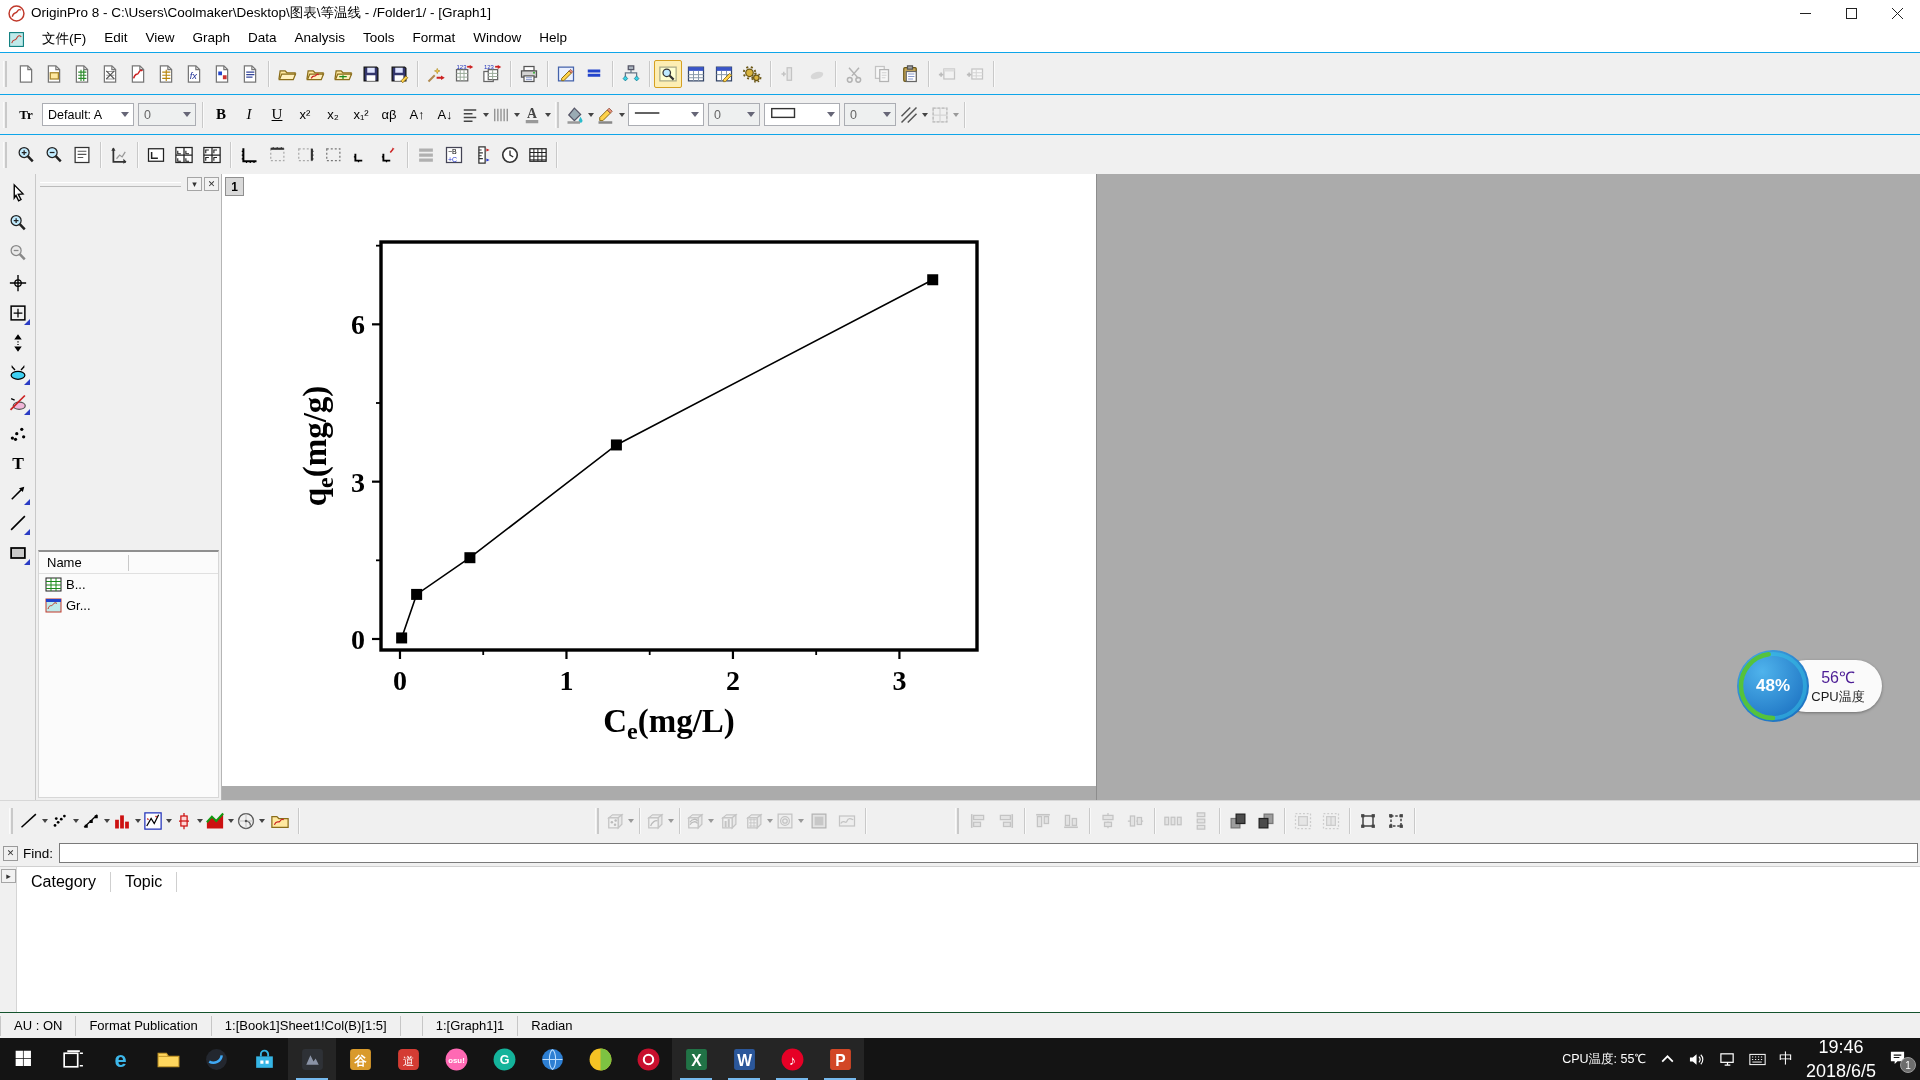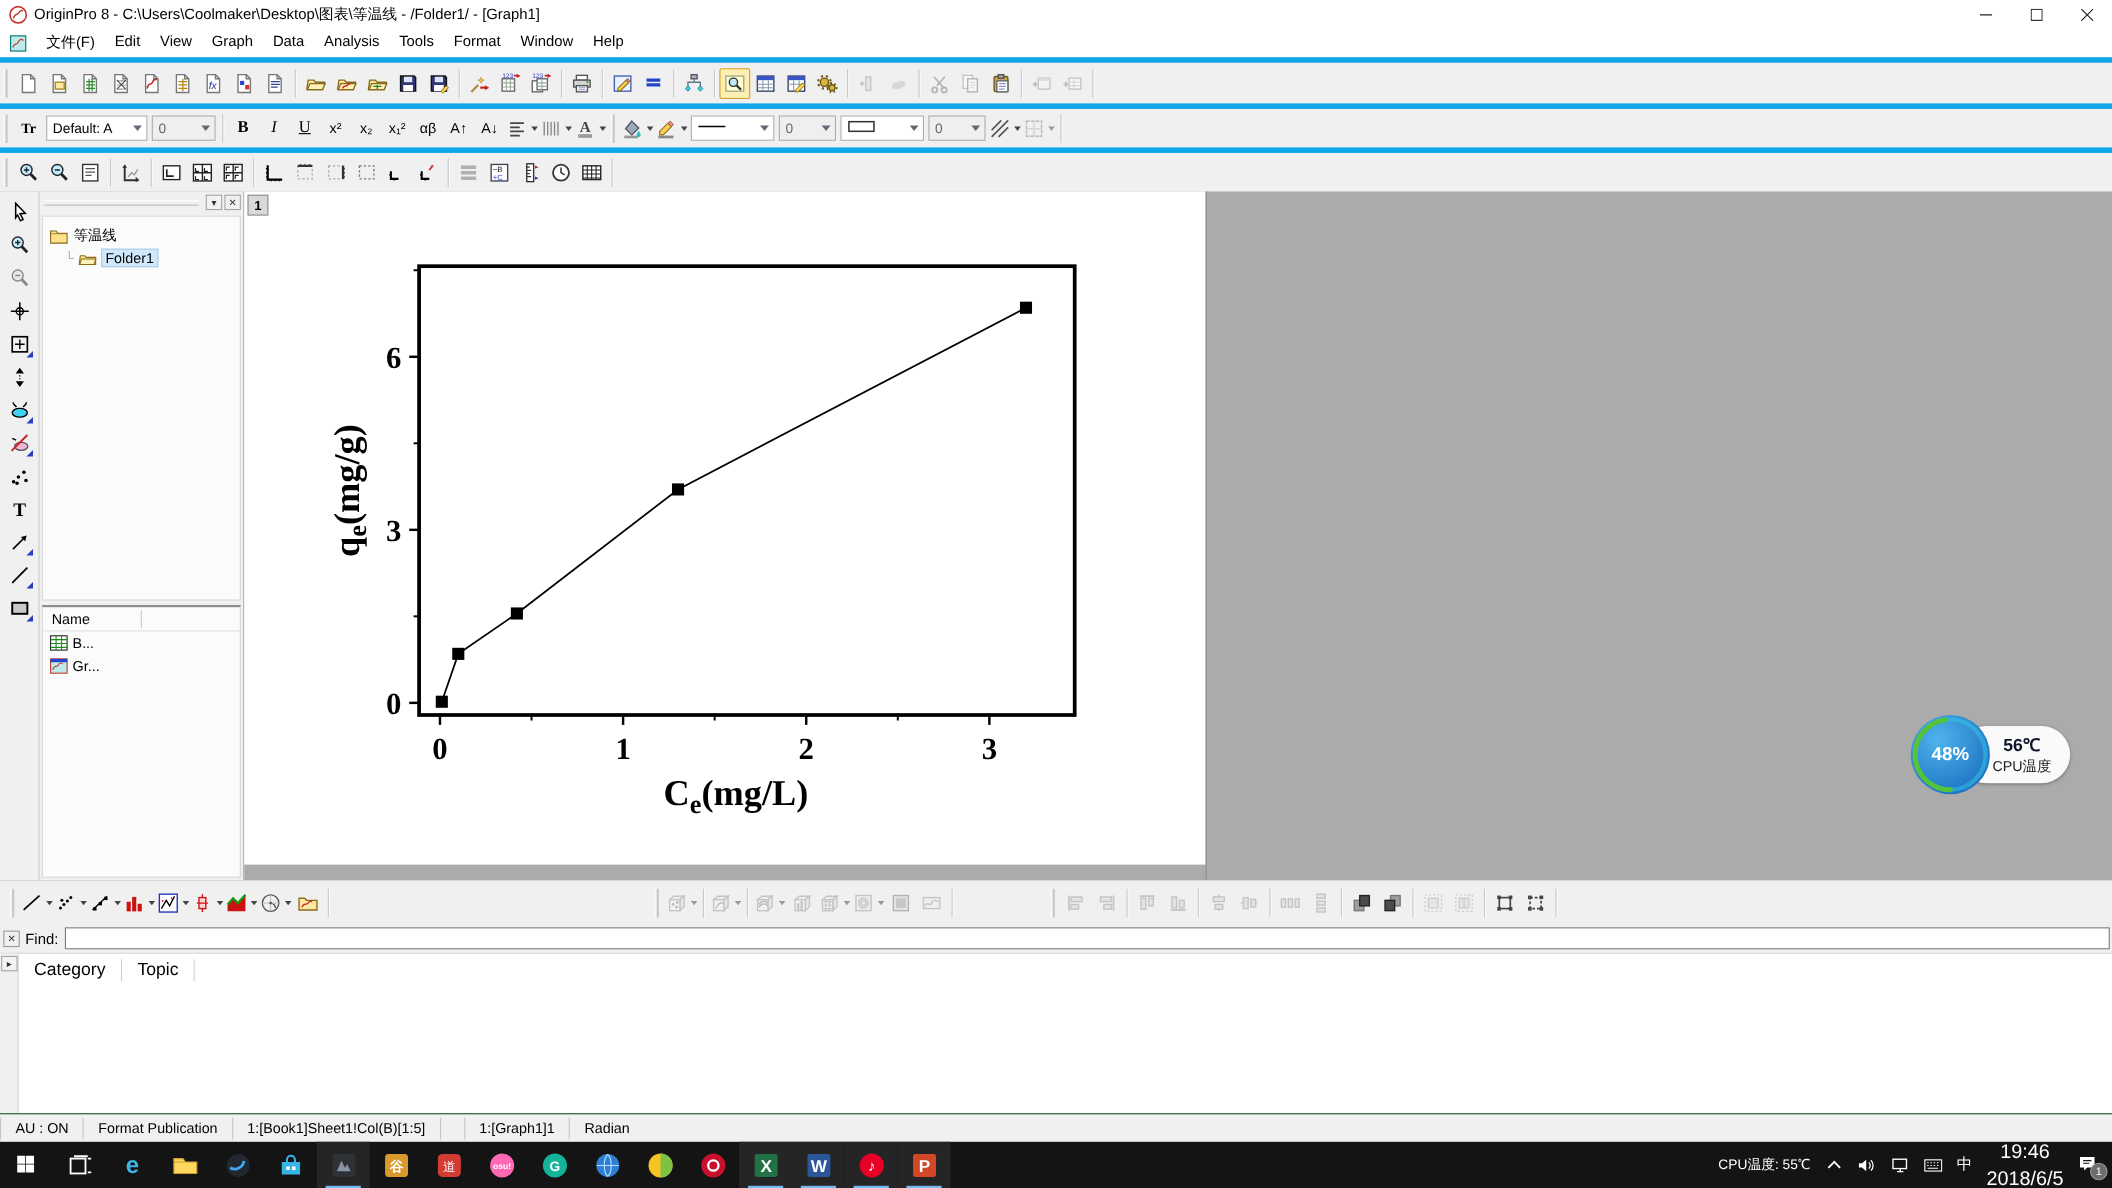--- a/index.html
+++ b/index.html
@@ -13,21 +13,21 @@
   #titlebar .title{font-size:13.5px}
   #wbtns{position:absolute;right:0;top:0;height:26px;display:flex}
   .wbtn{width:46px;height:26px;display:flex;align-items:center;justify-content:center}
   #menubar{position:absolute;left:0;top:26px;width:1675px;height:26px;background:#fff;display:flex;align-items:center;padding-left:6px}
   #menubar .micn{width:17px;height:17px;margin:0 8px 0 2px}
   .menu-item{padding:3px 9px;font-size:13.5px}
   #mdibtns{position:absolute;right:4px;top:28px;display:flex;gap:2px}
   .mdibtn{width:24px;height:20px;display:flex;align-items:center;justify-content:center;color:#666}
 
   
-  .tbar{position:absolute;left:0;width:1920px;background:#f0f0f0;display:flex;align-items:center;border-top:5px solid #0ea5e9}
+  .tbar{position:absolute;left:0;width:1920px;background:#f0f0f0;display:flex;align-items:center;border-top:1px solid #0ea5e9}
   #tb1{top:52px;height:42px}
   #tb2{top:94px;height:40px}
   #tb3{top:134px;height:40px}
   #tbb{top:800px;height:40px;border-top:1px solid #d7d7d7}
   .tbtn{position:relative;min-width:28px;height:28px;display:flex;align-items:center;justify-content:center;border:1px solid transparent;border-radius:2px;flex:none}
   .tbtn svg{width:20px;height:20px}
   .tbtn .txt{font-size:13px;white-space:nowrap;padding:0 3px}
   .tbtn .txt.b{font-family:"Liberation Serif",serif;font-weight:bold;font-size:15px}
   .tbtn .txt.i{font-family:"Liberation Serif",serif;font-style:italic;font-size:15px}
   .tbtn .txt.u{font-family:"Liberation Serif",serif;text-decoration:underline;font-size:15px}
@@ -65,21 +65,21 @@
   .prow{display:flex;align-items:center;gap:4px;padding:3px 6px;font-size:13px}
   .prow svg{width:17px;height:15px}
 
   #canvas{position:absolute;left:222px;top:0;width:874px;height:612px;background:#fff}
   #layer-tab{position:absolute;left:3px;top:3px;width:19px;height:19px;background:#d9d9d9;border:1px solid #8f8f8f;font-size:12px;font-weight:bold;display:flex;align-items:center;justify-content:center}
   #mdiline{position:absolute;left:1096px;top:0;width:1px;height:626px;background:#8d8d8d}
 
   
   #cpuwidget{position:absolute;left:1734px;top:473px;width:152px;height:80px}
   #cpupill{position:absolute;left:46px;top:13px;width:102px;height:52px;background:#fafafa;border-radius:26px;box-shadow:0 1px 3px rgba(0,0,0,.35);text-align:center;padding-top:6px;padding-left:14px}
-  #cpupill .t1{color:#0f172a;font-size:16px;font-weight:bold}
+  #cpupill .t1{color:#4c1d95;font-size:16px;font-weight:normal}
   #cpupill .t2{color:#1c1c1c;font-size:13px}
   #cpucircle{position:absolute;left:0;top:0;width:78px;height:78px}
   #cpucircle .pct{position:absolute;left:0;top:0;width:78px;height:78px;display:flex;align-items:center;justify-content:center;color:#fff;font-size:17px;font-weight:bold}
 
   
   #tbb .zone{position:absolute;top:6px;display:flex;align-items:center}
   #findbar{position:absolute;left:0;top:840px;width:1920px;height:26px;background:#f0f0f0;display:flex;align-items:center}
   #find-close{width:15px;height:15px;border:1px solid #9a9a9a;background:#f0f0f0;margin:0 5px 0 3px;display:flex;align-items:center;justify-content:center;font-size:9px;color:#333}
   #findbar label{font-weight:normal;font-size:13.5px;margin-right:6px}
   #find-input{flex:1;height:20px;border:1px solid #7a7a7a;background:#fff;margin-right:2px;font-size:13px;padding:0 4px;outline:none}
@@ -742,37 +742,20 @@
             <rect x="2.5" y="4" width="11" height="8" fill="#c9c9c9" stroke="#000" stroke-width="1.4"></rect>
           </svg>
         </div>
       </div>
 
     <div id="projpanel">
       <div id="pphead">
         <div class="ridge"></div>
         <div class="ppbtn">▾</div>
         <div class="ppbtn">✕</div>
-      </div>
-      <div id="pptree">
-        <div class="titem root">
-          <svg viewBox="0 0 17 15">
-              <path d="M1 3h5l1.5 2H16v9H1z" fill="#ffe28a" stroke="#8a6d1a"></path>
-              <path d="M1 5.5h15" stroke="#8a6d1a" stroke-width=".7"></path>
-            </svg>
-          <span class="lbl">等温线</span>
-        </div>
-        <div class="titem child sel">
-          <span class="conn">└</span>
-          <svg viewBox="0 0 17 15">
-              <path d="M1 13.5l1-8h4l1.5 1.5H16v6.5z" fill="#ffe28a" stroke="#8a6d1a"></path>
-              <path d="M1.4 13.5L3 8.5h13l-1.6 5z" fill="#fff0bd" stroke="#8a6d1a"></path>
-            </svg>
-          <span class="lbl">Folder1</span>
-        </div>
       </div>
       <div id="pplist">
         <div class="hdr">
             <span>Name</span>
             <span class="colsep"></span>
           </div>
         <div class="prow">
           <svg viewBox="0 0 17 15">
               <rect x="1" y="1" width="15" height="13" fill="#fff" stroke="#222"></rect>
               <path d="M1 4.5h15M1 8h15M1 11.5h15M6 1v13M11 1v13" stroke="#1d8a1d" stroke-width="1"></path>

